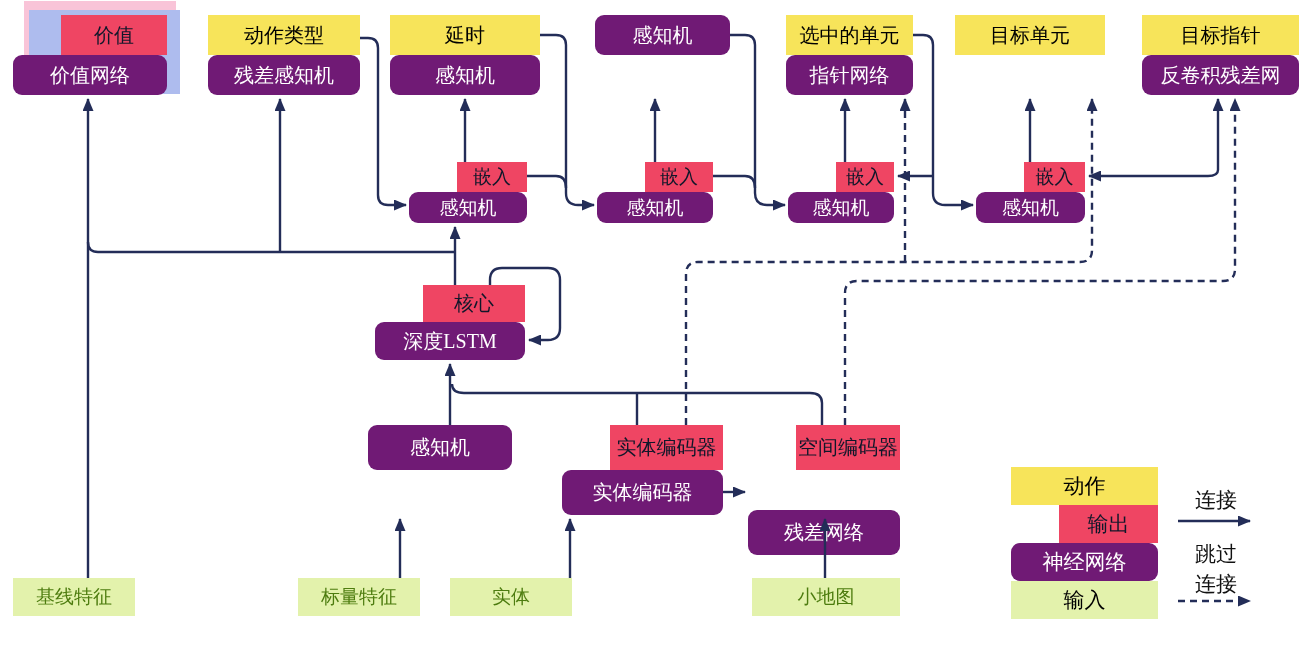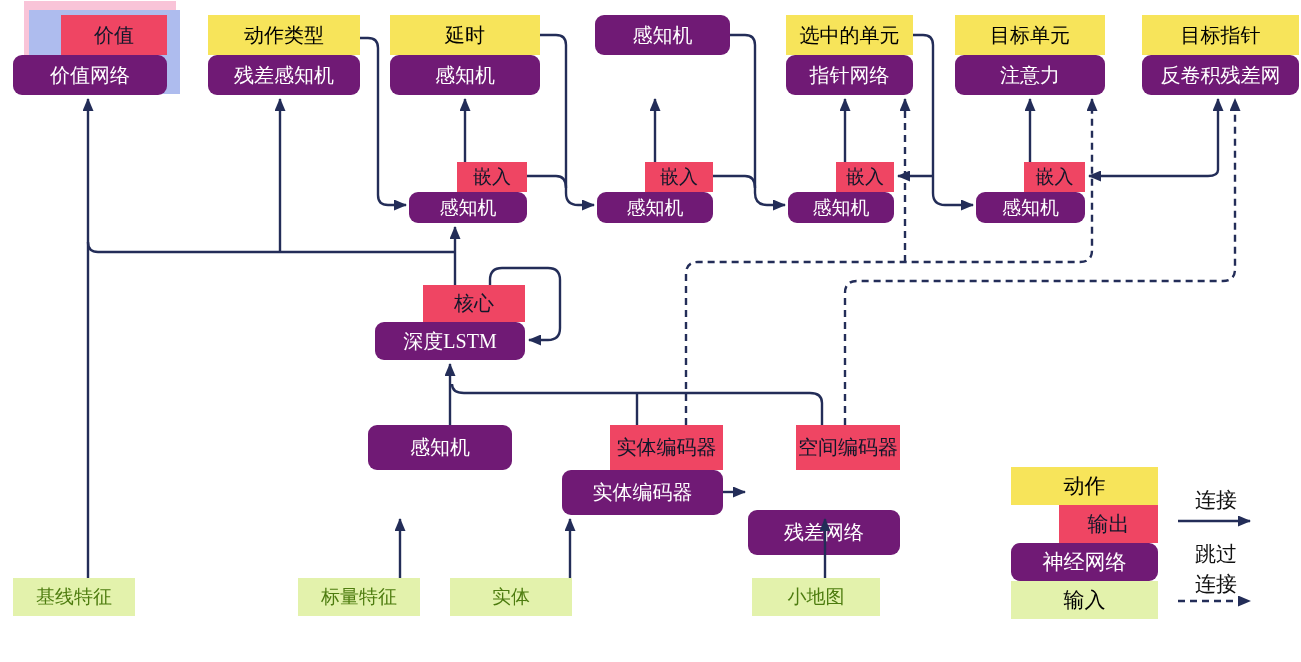--- a/index.html
+++ b/index.html
@@ -48,21 +48,20 @@
 </div>
 <div class="node rowA" style="left:595px;top:15px;width:135px;">
   <div class="part net">感知机</div>
 </div>
 <div class="node rowA" style="left:786px;top:15px;width:127px;">
   <div class="part act">选中的单元</div>
   <div class="part net">指针网络</div>
 </div>
 <div class="node rowA" style="left:955px;top:15px;width:150px;">
   <div class="part act">目标单元</div>
-  <div class="part net">注意力</div>
 </div>
 <div class="node rowA" style="left:1142px;top:15px;width:157px;">
   <div class="part act">目标指针</div>
   <div class="part net">反卷积残差网</div>
 </div>
 
 <div class="node rowB" style="left:409px;top:162px;width:118px;">
   <div class="part out">嵌入</div>
   <div class="part net">感知机</div>
 </div>
@@ -92,21 +91,21 @@
   <div class="part net">实体编码器</div>
 </div>
 <div class="node rowD" style="left:748px;top:425px;width:152px;gap:40px;">
   <div class="part out">空间编码器</div>
   <div class="part net">残差网络</div>
 </div>
 
 <div class="inputbox" style="left:13px;top:578px;width:122px;">基线特征</div>
 <div class="inputbox" style="left:298px;top:578px;width:122px;">标量特征</div>
 <div class="inputbox" style="left:450px;top:578px;width:122px;">实体</div>
-<div class="inputbox" style="left:752px;top:578px;width:128px;">小地图</div>
+<div class="inputbox" style="left:752px;top:578px;width:148px;">小地图</div>
 
 <div class="node lgd" style="left:1011px;top:467px;width:147px;">
   <div class="part act" style="height:38px;font-size:21px;">动作</div>
   <div class="part out" style="height:38px;font-size:21px;">输出</div>
   <div class="part net" style="height:38px;font-size:21px;">神经网络</div>
   <div class="part inp" style="height:38px;font-size:21px;text-align:center;">输入</div>
 </div>
 <div class="legend-label" style="left:1176px;top:486px;width:80px;">连接</div>
 <div class="legend-label" style="left:1176px;top:540px;width:80px;">跳过</div>
 <div class="legend-label" style="left:1176px;top:570px;width:80px;">连接</div>

